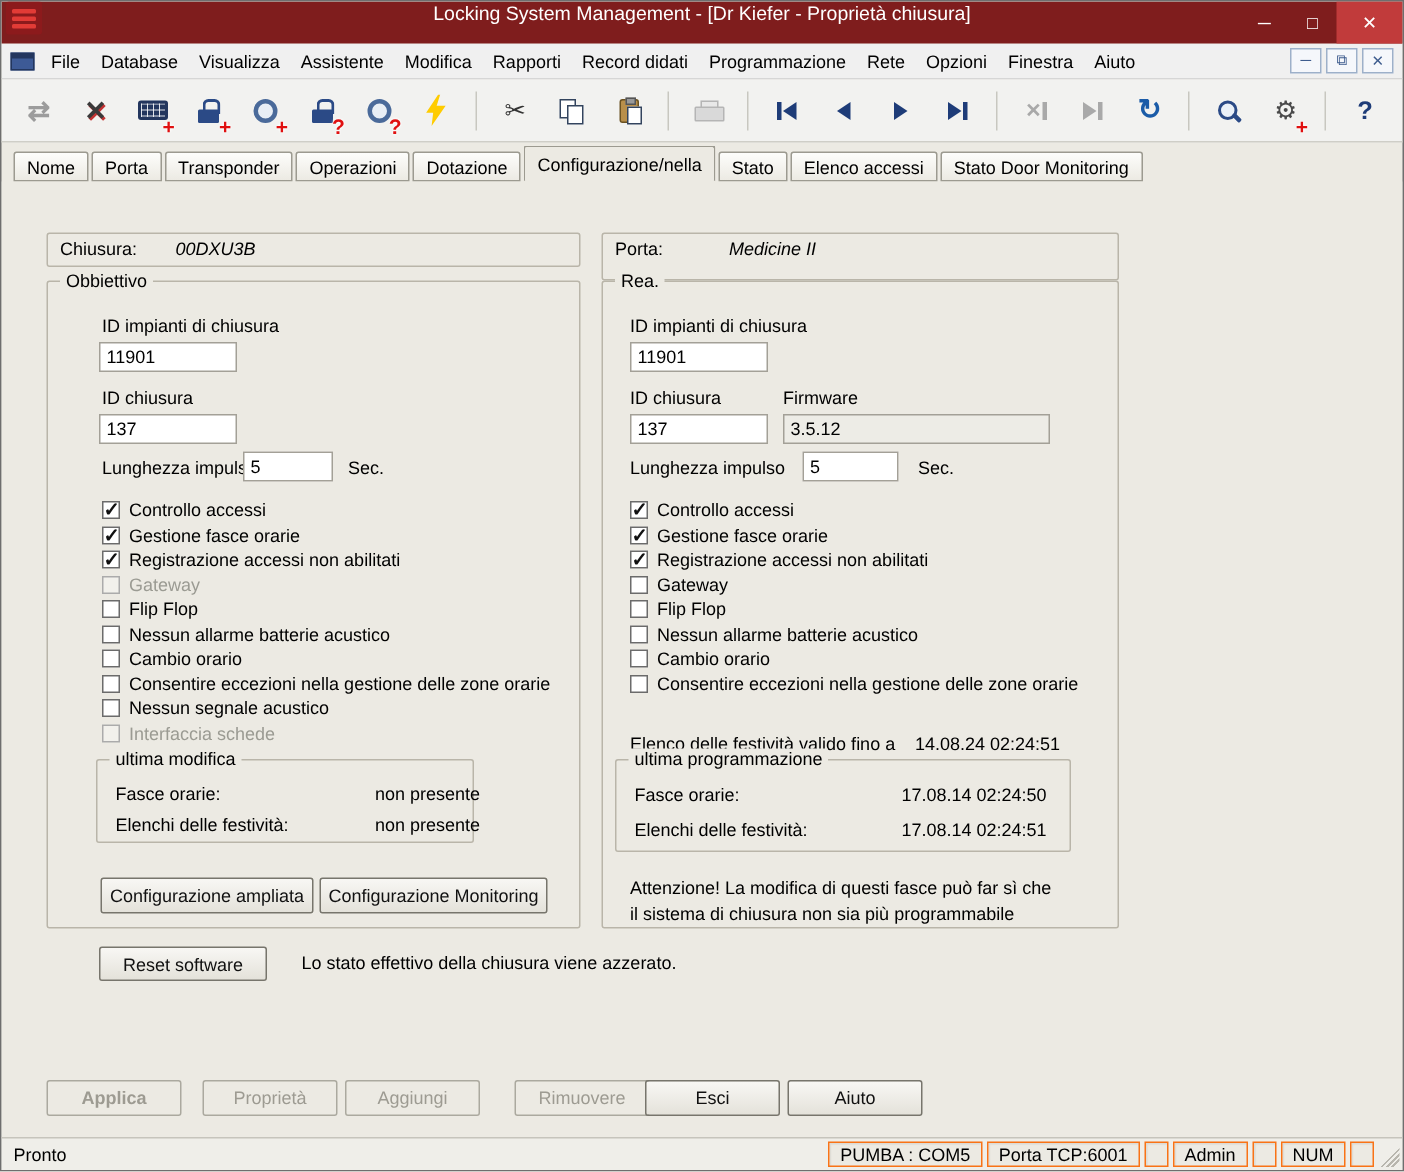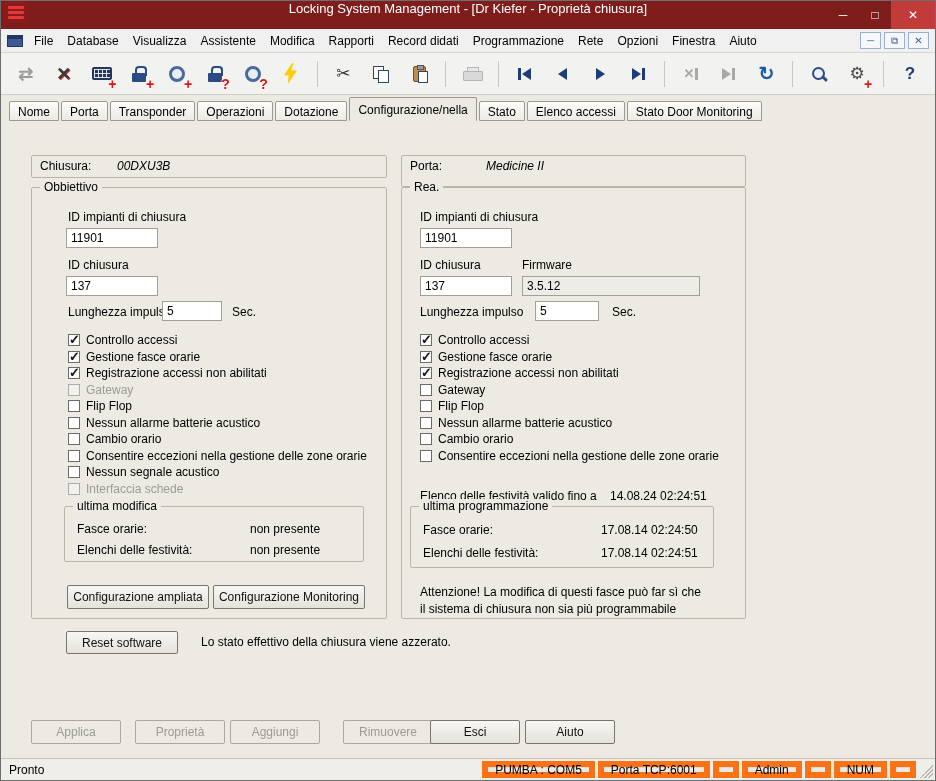--- a/index.html
+++ b/index.html
@@ -102,21 +102,21 @@
   .btn { position:absolute; border:1px solid #77756C; background:linear-gradient(#F8F7F4,#E4E2DA);
          font-family:"Liberation Sans",sans-serif; font-size:12px; color:#111; border-radius:2px; cursor:default; }
   .btn.disabled { color:#9D9B92; border-color:#ABA99F; background:#ECEAE3; }
 
   
   .footer { height:52px; position:relative; flex:0 0 auto; background:#ECEAE3; }
   .footer .btn { top:14px; width:90px; height:24px; }
   .statusbar { height:22px; background:#EFEEE9; border-top:1px solid #C6C4BC; display:flex; align-items:center; flex:0 0 auto; }
   .status-ready { padding-left:8px; white-space:nowrap; }
   .status-segs { margin-left:auto; display:flex; gap:3px; align-items:center; padding-right:4px; }
-  .seg { border:6px solid #f97316; background:#ECEAE3; height:17px; display:flex; align-items:center;
+  .seg { border:1px solid #f97316; background:#ECEAE3; height:17px; display:flex; align-items:center;
          padding:0 7px; white-space:nowrap; box-shadow:inset 1px 1px 1px rgba(0,0,0,0.07); }
   .seg.blank { min-width:16px; }
   .grip { width:13px; height:13px; margin:0 2px 2px 0; align-self:flex-end;
           background:linear-gradient(135deg, transparent 50%, #B8B6AE 50%, #B8B6AE 57%, transparent 57%,
           transparent 64%, #B8B6AE 64%, #B8B6AE 71%, transparent 71%, transparent 78%, #B8B6AE 78%, #B8B6AE 85%, transparent 85%); }
 </style>
 </head>
 <body>
 
 <div class="window">
@@ -281,21 +281,21 @@
     <div class="groupbox" id="obbiettivo-group" style="left:30px;top:66px;width:356px;height:432px">
       <span class="legend">Obbiettivo</span>
       <span class="label" style="left:36px;top:22px">ID impianti di chiusura</span>
       <div class="field" style="left:34px;top:40px;width:92px">11901</div>
       <span class="label" style="left:36px;top:70px">ID chiusura</span>
       <div class="field" style="left:34px;top:88px;width:92px">137</div>
       <span class="label" style="left:36px;top:117px">Lunghezza impulso</span>
       <div class="field" style="left:130px;top:113px;width:60px">5</div>
       <span class="label" style="left:200px;top:117px">Sec.</span>
 
-      <div class="groupbox" id="ultima-modifica-box" style="left:32px;top:318px;width:300px;height:56px">
+      <div class="groupbox" id="ultima-modifica-box" style="left:32px;top:318px;width:252px;height:56px">
         <span class="legend">ultima modifica</span>
       <span class="label" style="left: 12px; top: 15px;">Fasce orarie:</span>
           <span class="label" style="left: 185px; top: 15px;">non presente</span>
           <span class="label" style="left: 12px; top: 36px;">Elenchi delle festività:</span>
           <span class="label" style="left: 185px; top: 36px;">non presente</span>
         </div>
 
       <button class="btn" style="left:35px;top:397px;width:142px;height:24px">Configurazione ampliata</button>
       <button class="btn" style="left:181px;top:397px;width:152px;height:24px">Configurazione Monitoring</button>
     <div class="cbrow" style="top: 144px; left: 36px;">
@@ -397,21 +397,21 @@
           <span class="cb"></span>
           <span class="cblabel">Consentire eccezioni nella gestione delle zone orarie</span>
         </div>
       </div>
 
     <button class="btn" style="left:65px;top:510px;width:112px;height:23px">Reset software</button>
     <span class="label" style="left:200px;top:514px">Lo stato effettivo della chiusura viene azzerato.</span>
   </div>
 
   <div class="footer" id="footer-buttons">
-      <button class="btn disabled" disabled="" style="left: 30px;">Applica</button>
+      <button class="btn disabled" disabled="" style="left: 30px; font-weight: bold;">Applica</button>
       <button class="btn disabled" disabled="" style="left: 134px;">Proprietà</button>
       <button class="btn disabled" disabled="" style="left: 229px;">Aggiungi</button>
       <button class="btn disabled" disabled="" style="left: 342px;">Rimuovere</button>
       <button class="btn" style="left: 429px;">Esci</button>
       <button class="btn" style="left: 524px;">Aiuto</button>
     </div>
 
   <div class="statusbar">
     <span class="status-ready">Pronto</span>
     <div class="status-segs" id="status-segments">

